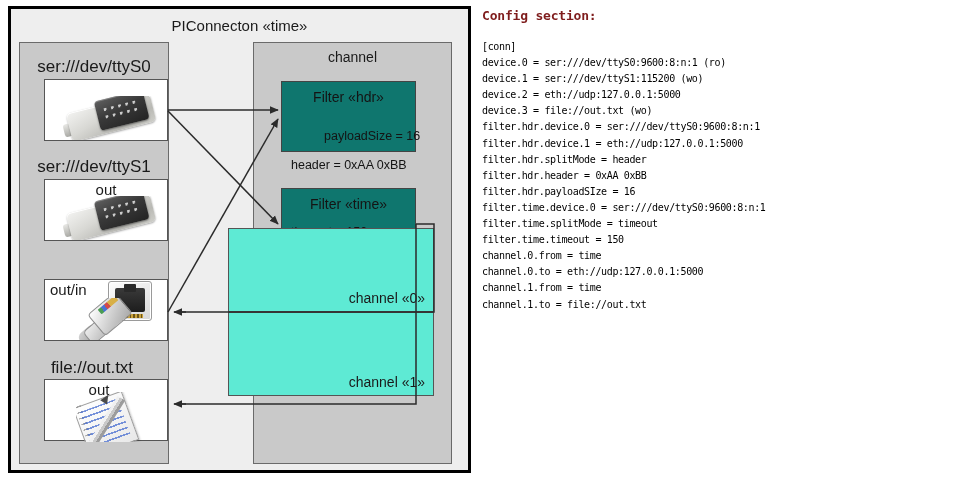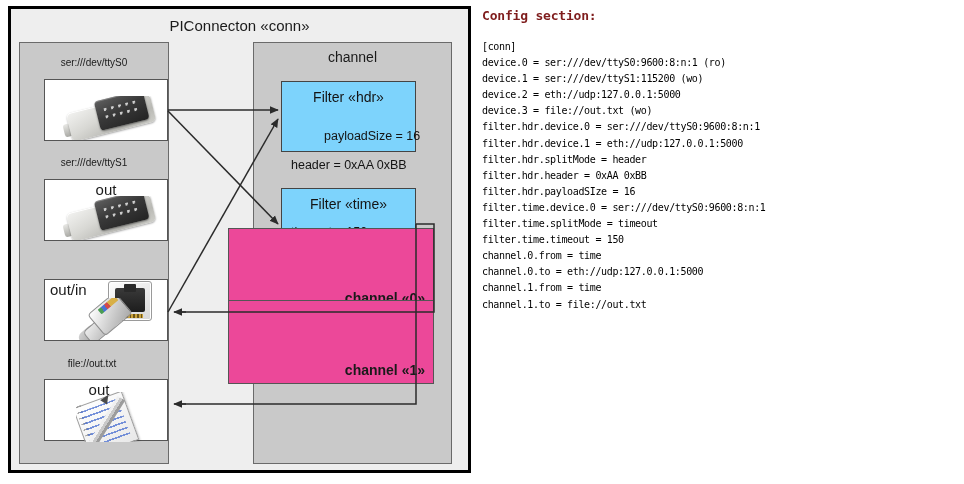--- a/index.html
+++ b/index.html
@@ -21,43 +21,43 @@
     position:absolute;background:#c9c9c9;border:1.5px solid #6a6a6a;box-sizing:border-box;
   }
   #devices-panel{left:19px;top:42px;width:150px;height:422px;}
   #filters-panel{left:253px;top:42px;width:199px;height:422px;}
   .panel-title{
     position:absolute;left:0;top:6px;width:100%;text-align:center;font-size:14px;color:#1a1a1a;
   }
 
   
   .dev-label{
-    position:absolute;text-align:center;font-size:10px;color:#1a1a1a;white-space:nowrap;
+    position:absolute;text-align:center;font-size:17px;color:#1a1a1a;white-space:nowrap;
   }
   .dev-box{
     position:absolute;background:#ffffff;border:1.5px solid #555;box-sizing:border-box;
   }
   .dev-io{
     position:absolute;font-size:15px;color:#1a1a1a;z-index:3;
   }
 
   
   .filter-box{
-    position:absolute;background:#7dd3fc;border:1.5px solid #444;box-sizing:border-box;
+    position:absolute;background:#0f766e;border:1.5px solid #444;box-sizing:border-box;
   }
   .filter-title{
     position:absolute;left:0;top:7px;width:100%;text-align:center;font-size:14px;color:#141414;
   }
   .filter-prop{
     position:absolute;left:9px;font-size:12.5px;color:#141414;white-space:nowrap;
   }
 
   
   .channel-box{
-    position:absolute;background:#ec4899;border:1.5px solid #555;box-sizing:border-box;font-weight:bold;
+    position:absolute;background:#5eead4;border:1.5px solid #555;box-sizing:border-box;
   }
   .channel-label{
     position:absolute;right:8px;bottom:5px;font-size:14px;color:#1a1a1a;white-space:nowrap;
   }
 
   
   #connectors{position:absolute;left:0;top:0;width:471px;height:484px;pointer-events:none;}
 
   
   #config{
@@ -170,21 +170,21 @@
     position:absolute;left:26px;top:2px;width:0;height:0;transform:rotate(32deg);
     border-left:4.5px solid transparent;border-right:4.5px solid transparent;border-bottom:9px solid #4a4a4a;
   }
 </style>
 </head>
 <body>
 
 <div id="stage">
 
   <div class="outer-frame">
-    <div class="outer-title">PIConnecton «conn»</div>
+    <div class="outer-title">PIConnecton «time»</div>
   </div>
 
   <div class="panel" id="devices-panel"></div>
 
   <div class="dev-label" style="left:19px;top:57px;width:150px;">ser:///dev/ttyS0</div>
   <div class="dev-box" style="left:44px;top:79px;width:124px;height:62px;"></div>
   <div class="icon-wrap" style="left:62px;top:96px;width:96px;height:44px;overflow:hidden;">
     <div class="db9" style="left:6px;top:1px;">
       <div class="tail"></div>
         <div class="shell"></div>
@@ -248,21 +248,21 @@
 
   <div class="filter-box" style="left:281px;top:188px;width:135px;height:71px;">
     <div class="filter-title">Filter «time»</div>
     <div class="filter-prop" style="top:36px;">timeout = 150 ms</div>
   </div>
 
   <div class="channel-box" style="left:228px;top:228px;width:206px;height:84px;">
     <div class="channel-label">channel «0»</div>
   </div>
 
-  <div class="channel-box" style="left:228px;top:300px;width:206px;height:84px;">
+  <div class="channel-box" style="left:228px;top:312px;width:206px;height:84px;">
     <div class="channel-label">channel «1»</div>
   </div>
 
   <svg id="connectors" viewBox="0 0 471 484" width="471" height="484">
     <defs>
       <marker id="ah" markerWidth="9" markerHeight="9" refX="8.2" refY="4.2" orient="auto" markerUnits="userSpaceOnUse">
         <path d="M0,0.4 L9,4.2 L0,8 z" fill="#2b2b2b"></path>
       </marker>
     </defs>
     <g stroke="#2b2b2b" stroke-width="1.5" fill="none">

